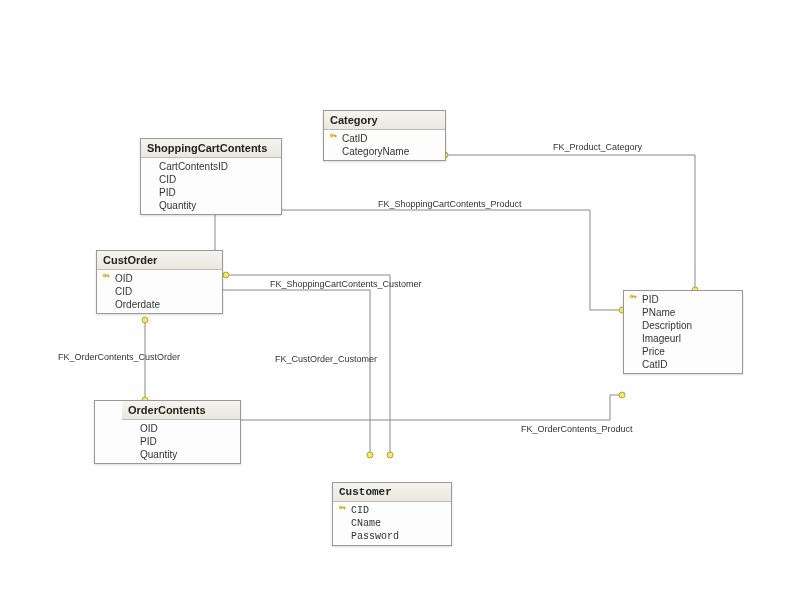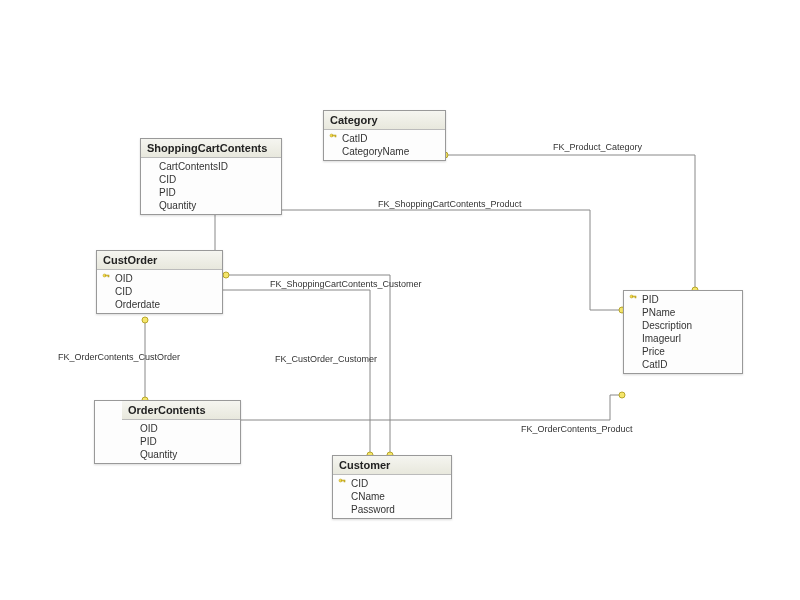--- a/index.html
+++ b/index.html
@@ -216,21 +216,21 @@
         <span class="key-col"></span>
         <span class="field-name">PID</span>
       </div>
       <div class="entity-row">
         <span class="key-col"></span>
         <span class="field-name">Quantity</span>
       </div>
     </div>
 </div>
 
-<div class="entity" style="left:332px; top:455px; width:118px;">
+<div class="entity" style="left:332px; top:482px; width:118px;font-family:Liberation Mono, monospace;">
   <div class="entity-header">Customer</div>
   <div class="entity-body">
       <div class="entity-row">
         <span class="key-col">
           <svg class="key-icon" viewBox="0 0 16 16">
             <circle cx="5" cy="5" r="3" fill="#f3d94a" stroke="#b49a18"></circle>
             <rect x="7" y="4" width="7" height="2" fill="#f3d94a" stroke="#b49a18"></rect>
             <rect x="12" y="6" width="2" height="2" fill="#f3d94a" stroke="#b49a18"></rect>
           </svg>
         </span>

